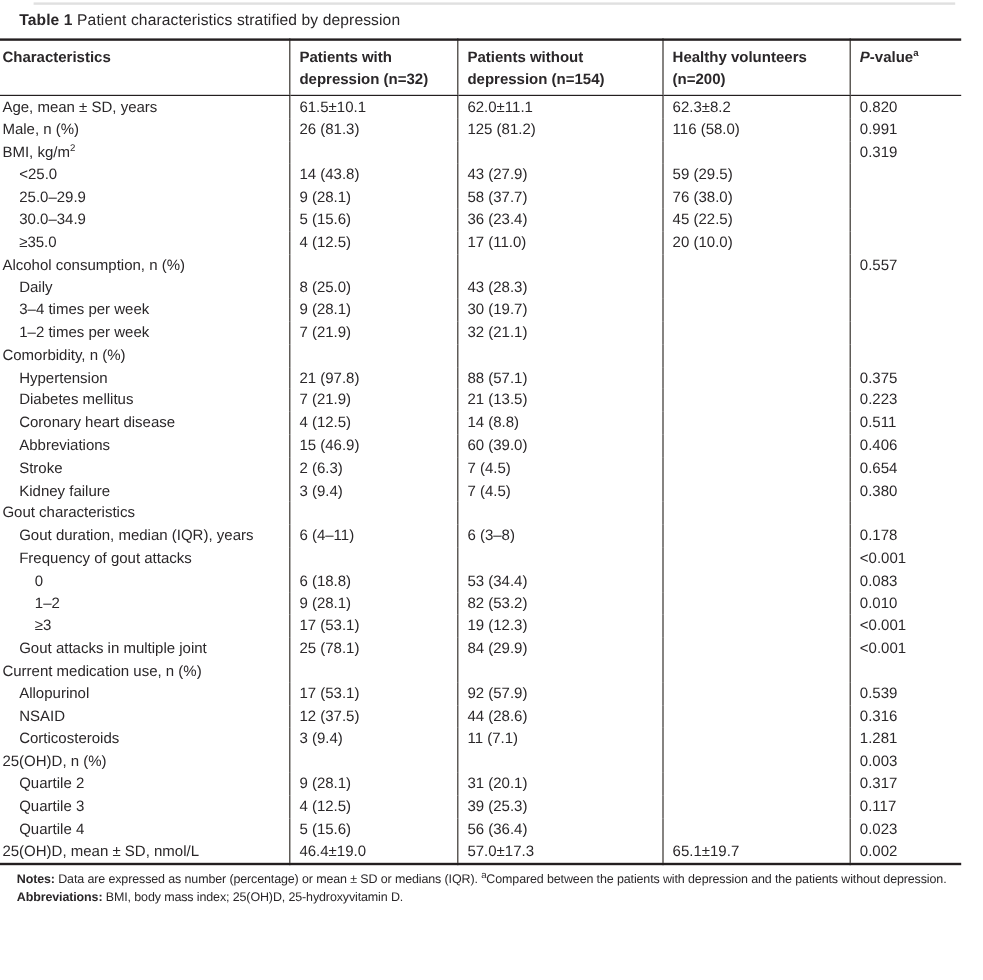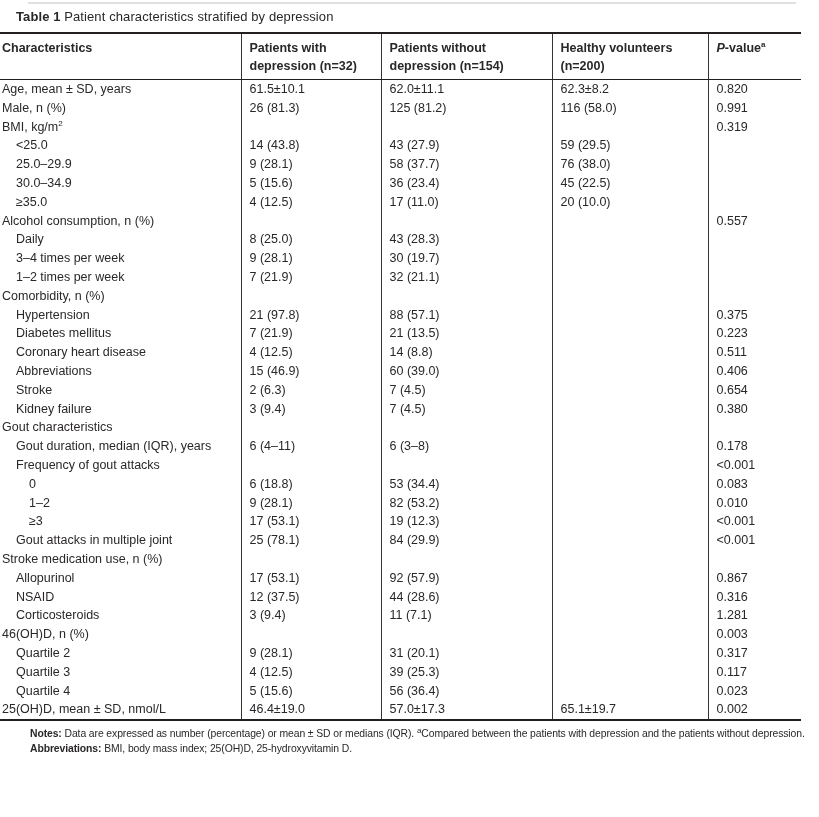--- a/index.html
+++ b/index.html
@@ -53,21 +53,20 @@
   td.lbl { padding-left: 2px; }
   td.lbl.indent-1 { padding-left: 16px; }
   td.lbl.indent-2 { padding-left: 29px; }
   .footer { margin: 6px 0 0 14px; width: 801px; }
   .fline {
     font-size: 10.4px;
     line-height: 14.5px;
     letter-spacing: -0.1px;
     white-space: nowrap;
     overflow: hidden;
-    margin-left: 16px;
   }
   .fline b { font-weight: 700; }
 </style>
 </head>
 <body>
 
 <div class="page">
   <div class="scan-line"></div>
 
   <div class="title"><b>Table 1</b><span> Patient characteristics stratified by depression</span></div>
@@ -259,49 +258,49 @@
           <td>&lt;0.001</td>
         </tr>
         <tr>
           <td class="lbl indent-1">Gout attacks in multiple joint</td>
           <td>25 (78.1)</td>
           <td>84 (29.9)</td>
           <td></td>
           <td>&lt;0.001</td>
         </tr>
         <tr>
-          <td class="lbl indent-0">Stroke medication use, n (%)</td>
+          <td class="lbl indent-0">Current medication use, n (%)</td>
           <td></td>
           <td></td>
           <td></td>
           <td></td>
         </tr>
         <tr>
           <td class="lbl indent-1">Allopurinol</td>
           <td>17 (53.1)</td>
           <td>92 (57.9)</td>
           <td></td>
-          <td>0.867</td>
+          <td>0.539</td>
         </tr>
         <tr>
           <td class="lbl indent-1">NSAID</td>
           <td>12 (37.5)</td>
           <td>44 (28.6)</td>
           <td></td>
           <td>0.316</td>
         </tr>
         <tr>
           <td class="lbl indent-1">Corticosteroids</td>
           <td>3 (9.4)</td>
           <td>11 (7.1)</td>
           <td></td>
           <td>1.281</td>
         </tr>
         <tr>
-          <td class="lbl indent-0">46(OH)D, n (%)</td>
+          <td class="lbl indent-0">25(OH)D, n (%)</td>
           <td></td>
           <td></td>
           <td></td>
           <td>0.003</td>
         </tr>
         <tr>
           <td class="lbl indent-1">Quartile 2</td>
           <td>9 (28.1)</td>
           <td>31 (20.1)</td>
           <td></td>

